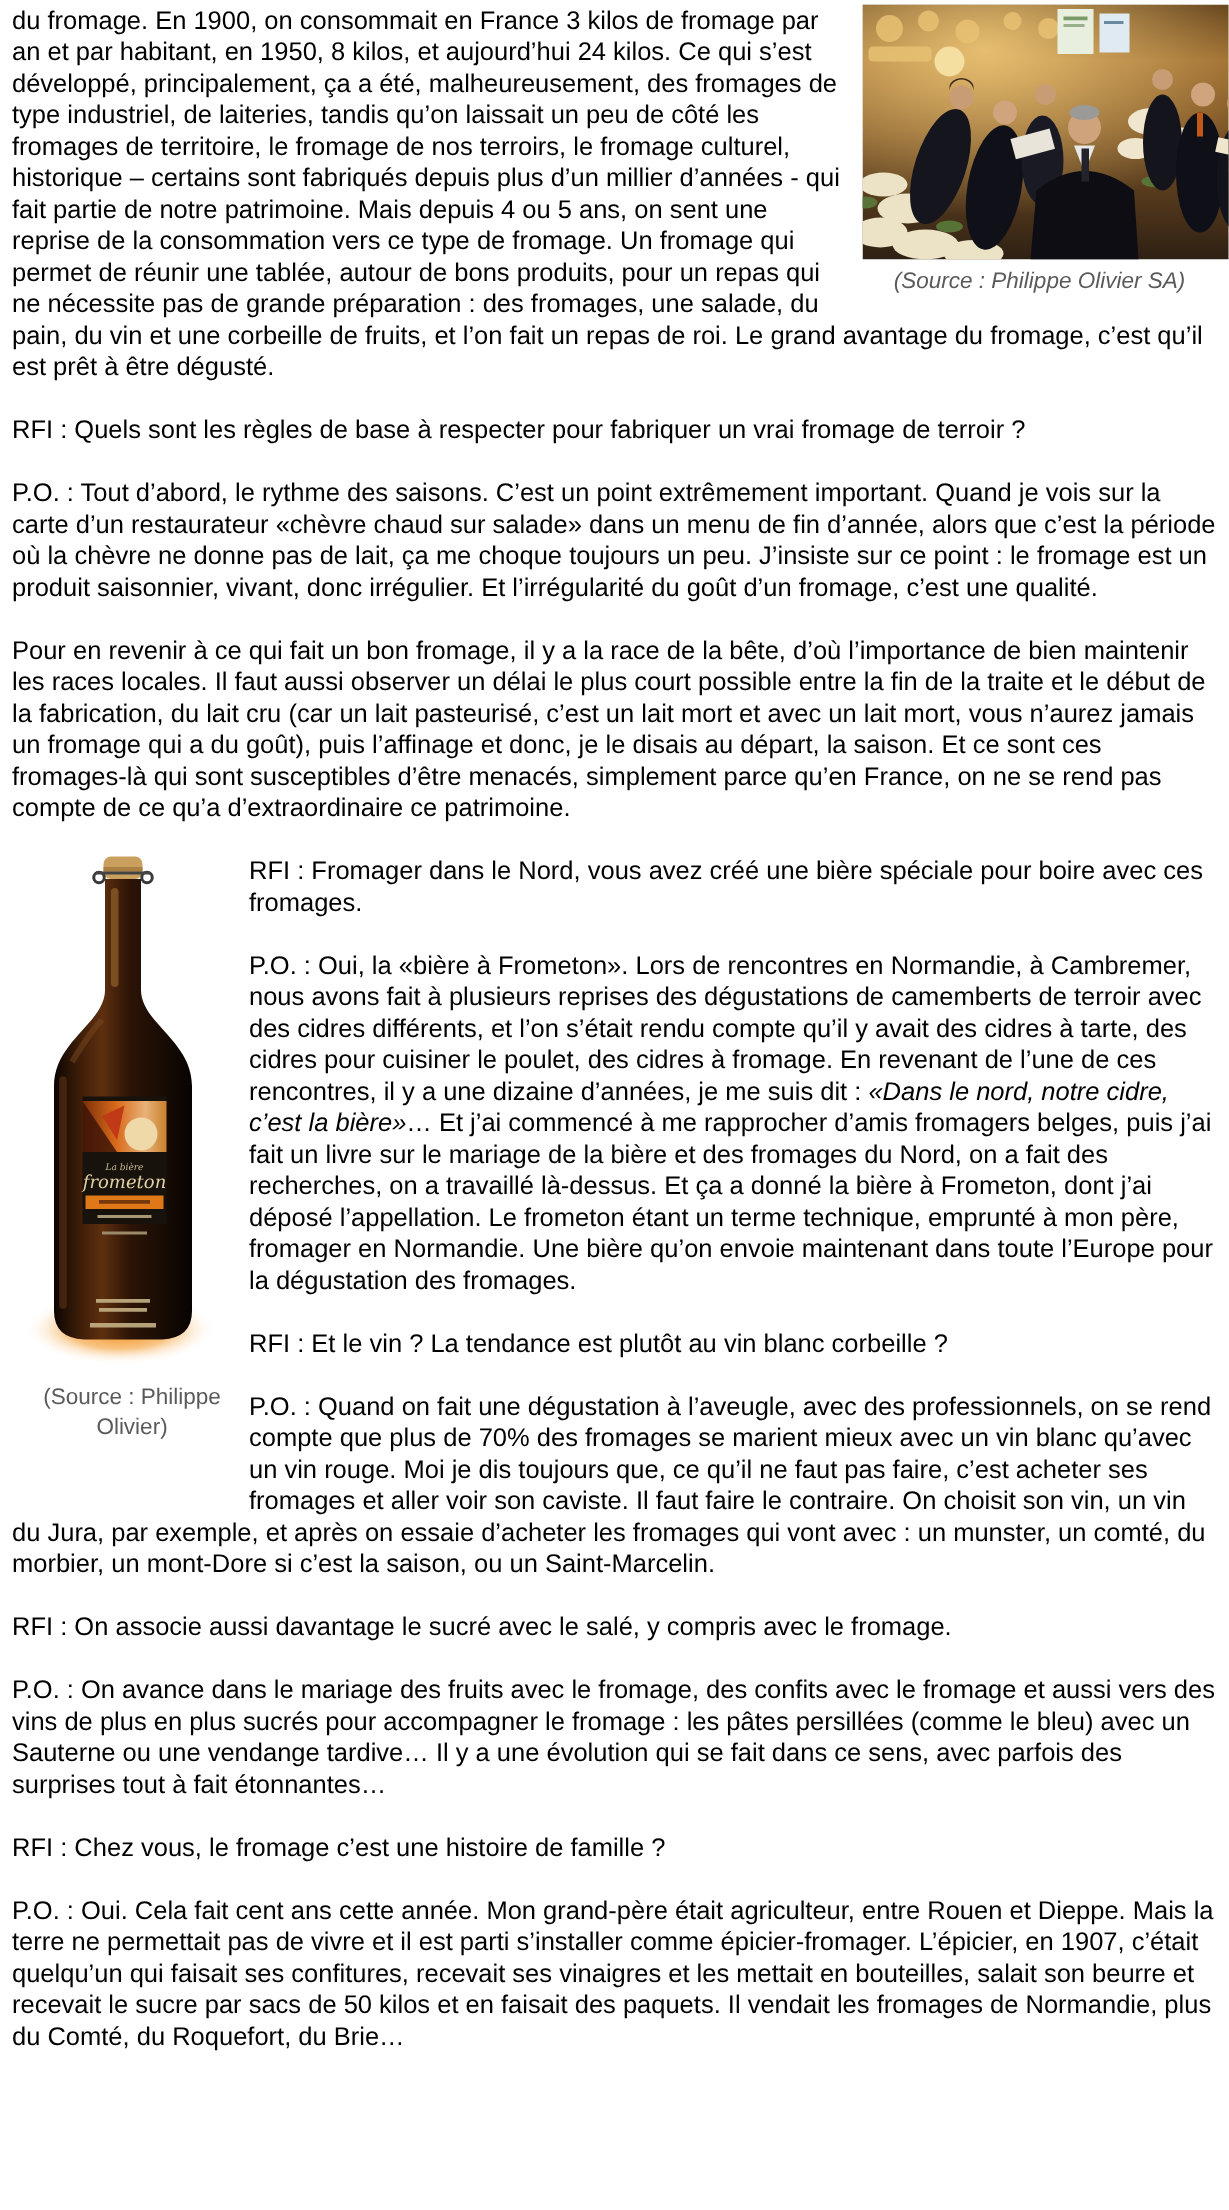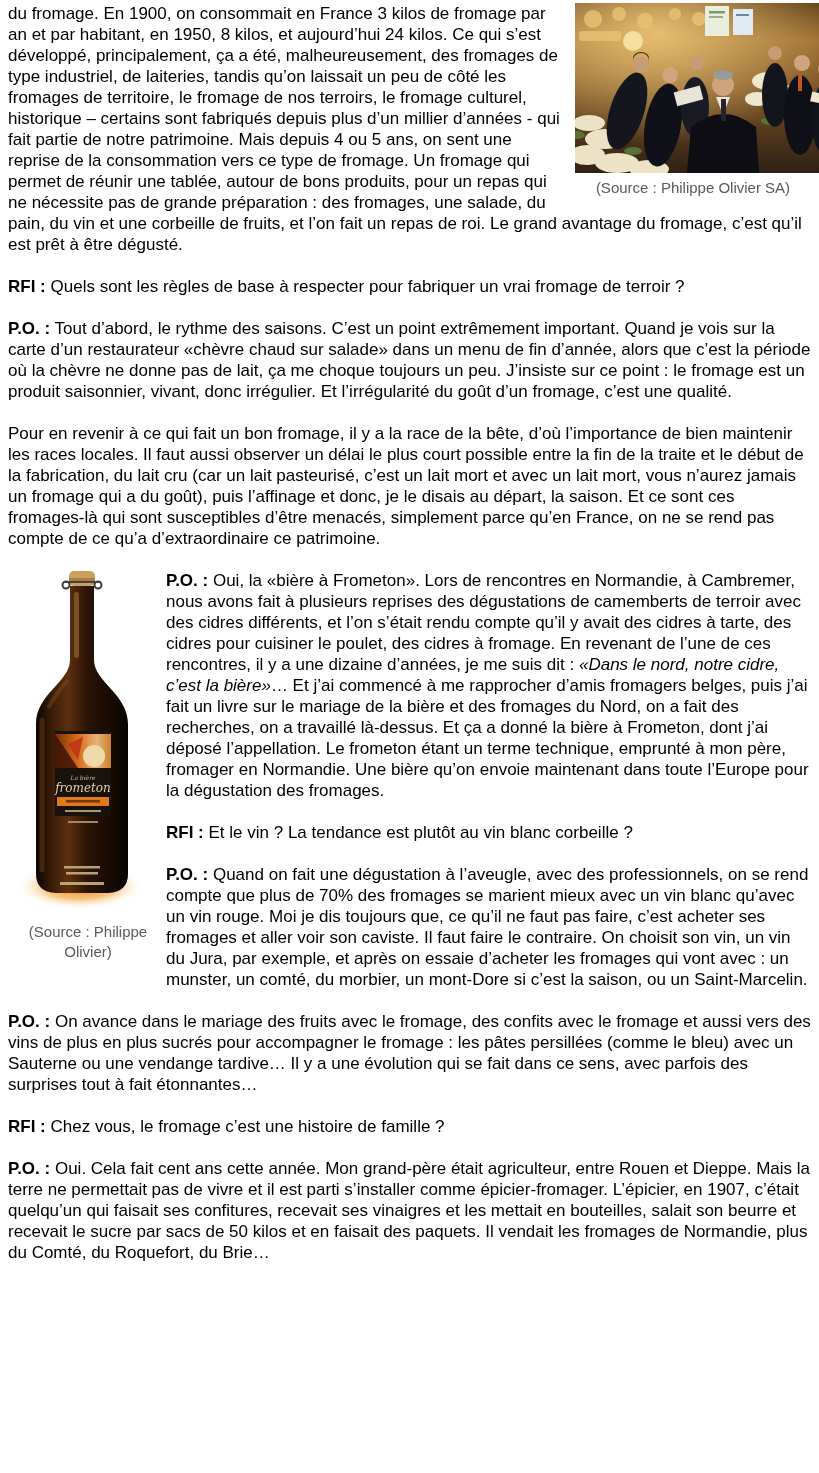--- a/index.html
+++ b/index.html
@@ -5,24 +5,24 @@
   html, body { margin:0; padding:0; background:#ffffff; }
   .page {
     width:819px; min-height:1473px; box-sizing:border-box;
     padding:3px 8px 6px 8px;
     font-family:"Liberation Sans","DejaVu Sans",sans-serif;
     font-size:17px; line-height:21px; color:#000;
     text-align:left;
   }
   p.para { margin:0 0 21px 0; }
   p.para:last-child { margin-bottom:16px; }
-  .spk { font-weight:700;text-align:right; }
+  .spk { font-weight:400;text-align:right; }
   .quote-italic { font-style:italic; }
   figure { margin:0; padding:0; }
-  .fig-right { float:right; width:236px; margin:0 0 9px 12px; }
+  .fig-right { float:right; width:236px; margin:0 0 9px 12px;font-style:italic; }
   .fig-left  { float:left;  width:148px; margin:0 10px 36px 0; }
   figcaption {
     font-size:15px; line-height:20px; color:#5a5a5a; margin-top:5px;
   }
   .fig-right figcaption { text-align:center; }
   .fig-left  figcaption { text-align:center; padding-left:12px; }
   svg { display:block; }
 </style>
 </head>
 <body>
@@ -174,27 +174,29 @@
       </g>
       <g fill="#c5b185" opacity="0.9">
         <rect x="56" y="296" width="36" height="2.5"></rect>
         <rect x="58" y="302" width="32" height="2.5"></rect>
         <rect x="52" y="312" width="44" height="3"></rect>
       </g>
     </svg>
     <figcaption>(Source : Philippe Olivier)</figcaption>
   </figure>
 
+  <p class="para"><span class="spk">RFI :</span><span> Fromager dans le Nord, vous avez créé une bière spéciale pour boire avec ces fromages.</span></p>
 
   <p class="para"><span class="spk">P.O. :</span><span> Oui, la «bière à Frometon». Lors de rencontres en Normandie, à Cambremer, nous avons fait à plusieurs reprises des dégustations de camemberts de terroir avec des cidres différents, et l’on s’était rendu compte qu’il y avait des cidres à tarte, des cidres pour cuisiner le poulet, des cidres à fromage. En revenant de l’une de ces rencontres, il y a une dizaine d’années, je me suis dit : </span><i class="quote-italic">«Dans le nord, notre cidre, c’est la bière»</i><span>… Et j’ai commencé à me rapprocher d’amis fromagers belges, puis j’ai fait un livre sur le mariage de la bière et des fromages du Nord, on a fait des recherches, on a travaillé là-dessus. Et ça a donné la bière à Frometon, dont j’ai déposé l’appellation. Le frometon étant un terme technique, emprunté à mon père, fromager en Normandie. Une bière qu’on envoie maintenant dans toute l’Europe pour la dégustation des fromages.</span></p>
 
   <p class="para"><span class="spk">RFI :</span><span> Et le vin ? La tendance est plutôt au vin blanc corbeille ?</span></p>
 
   <p class="para"><span class="spk">P.O. :</span><span> Quand on fait une dégustation à l’aveugle, avec des professionnels, on se rend compte que plus de 70% des fromages se marient mieux avec un vin blanc qu’avec un vin rouge. Moi je dis toujours que, ce qu’il ne faut pas faire, c’est acheter ses fromages et aller voir son caviste. Il faut faire le contraire. On choisit son vin, un vin du Jura, par exemple, et après on essaie d’acheter les fromages qui vont avec : un munster, un comté, du morbier, un mont-Dore si c’est la saison, ou un Saint-Marcelin.</span></p>
 
+  <p class="para"><span class="spk">RFI :</span><span> On associe aussi davantage le sucré avec le salé, y compris avec le fromage.</span></p>
 
   <p class="para"><span class="spk">P.O. :</span><span> On avance dans le mariage des fruits avec le fromage, des confits avec le fromage et aussi vers des vins de plus en plus sucrés pour accompagner le fromage : les pâtes persillées (comme le bleu) avec un Sauterne ou une vendange tardive… Il y a une évolution qui se fait dans ce sens, avec parfois des surprises tout à fait étonnantes…</span></p>
 
   <p class="para"><span class="spk">RFI :</span><span> Chez vous, le fromage c’est une histoire de famille ?</span></p>
 
   <p class="para"><span class="spk">P.O. :</span><span> Oui. Cela fait cent ans cette année. Mon grand-père était agriculteur, entre Rouen et Dieppe. Mais la terre ne permettait pas de vivre et il est parti s’installer comme épicier-fromager. L’épicier, en 1907, c’était quelqu’un qui faisait ses confitures, recevait ses vinaigres et les mettait en bouteilles, salait son beurre et recevait le sucre par sacs de 50 kilos et en faisait des paquets. Il vendait les fromages de Normandie, plus du Comté, du Roquefort, du Brie…</span></p>
 
 </div>
 
 </body></html>

